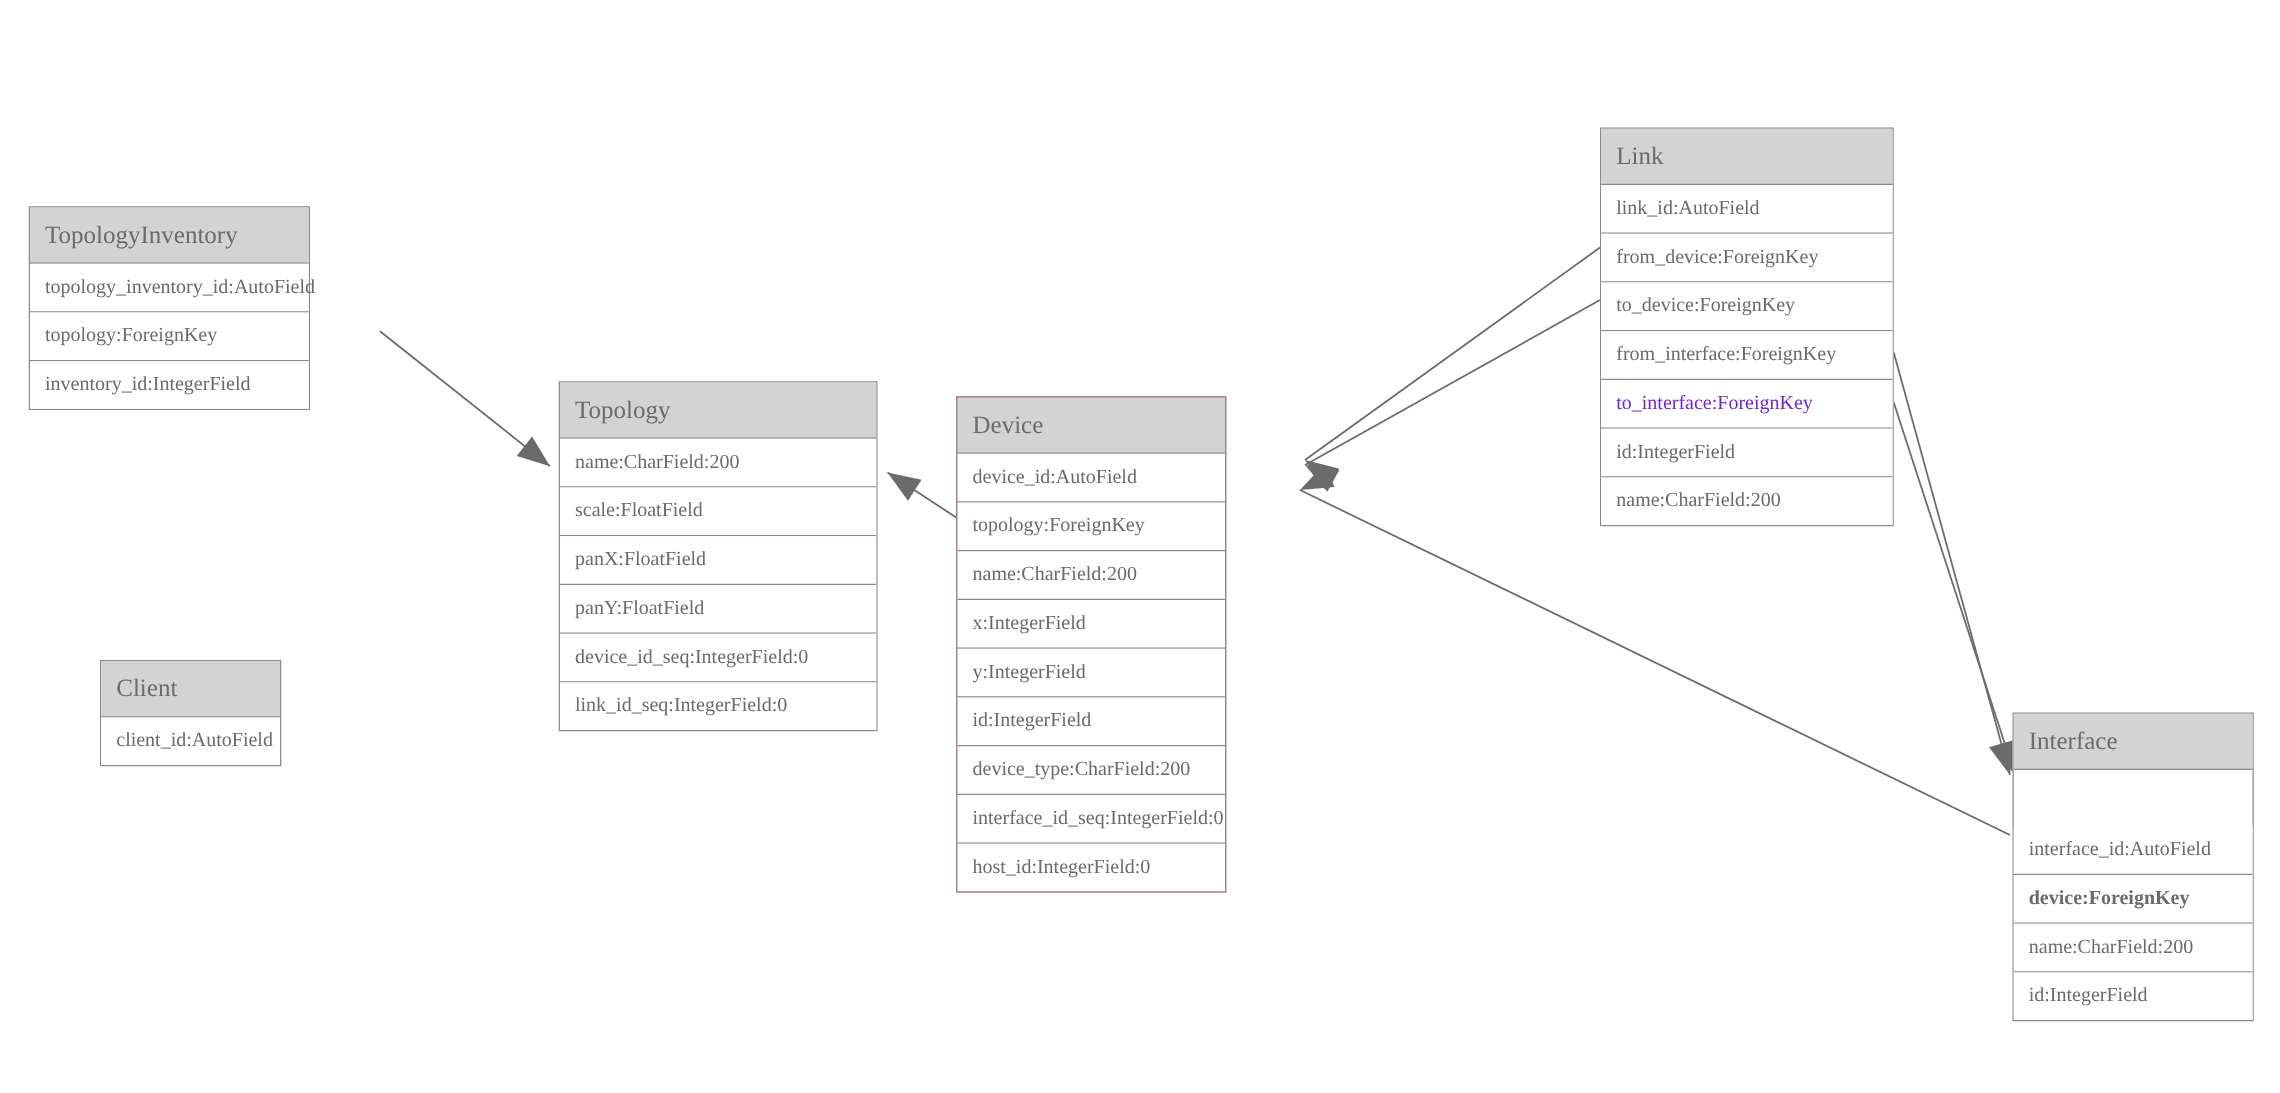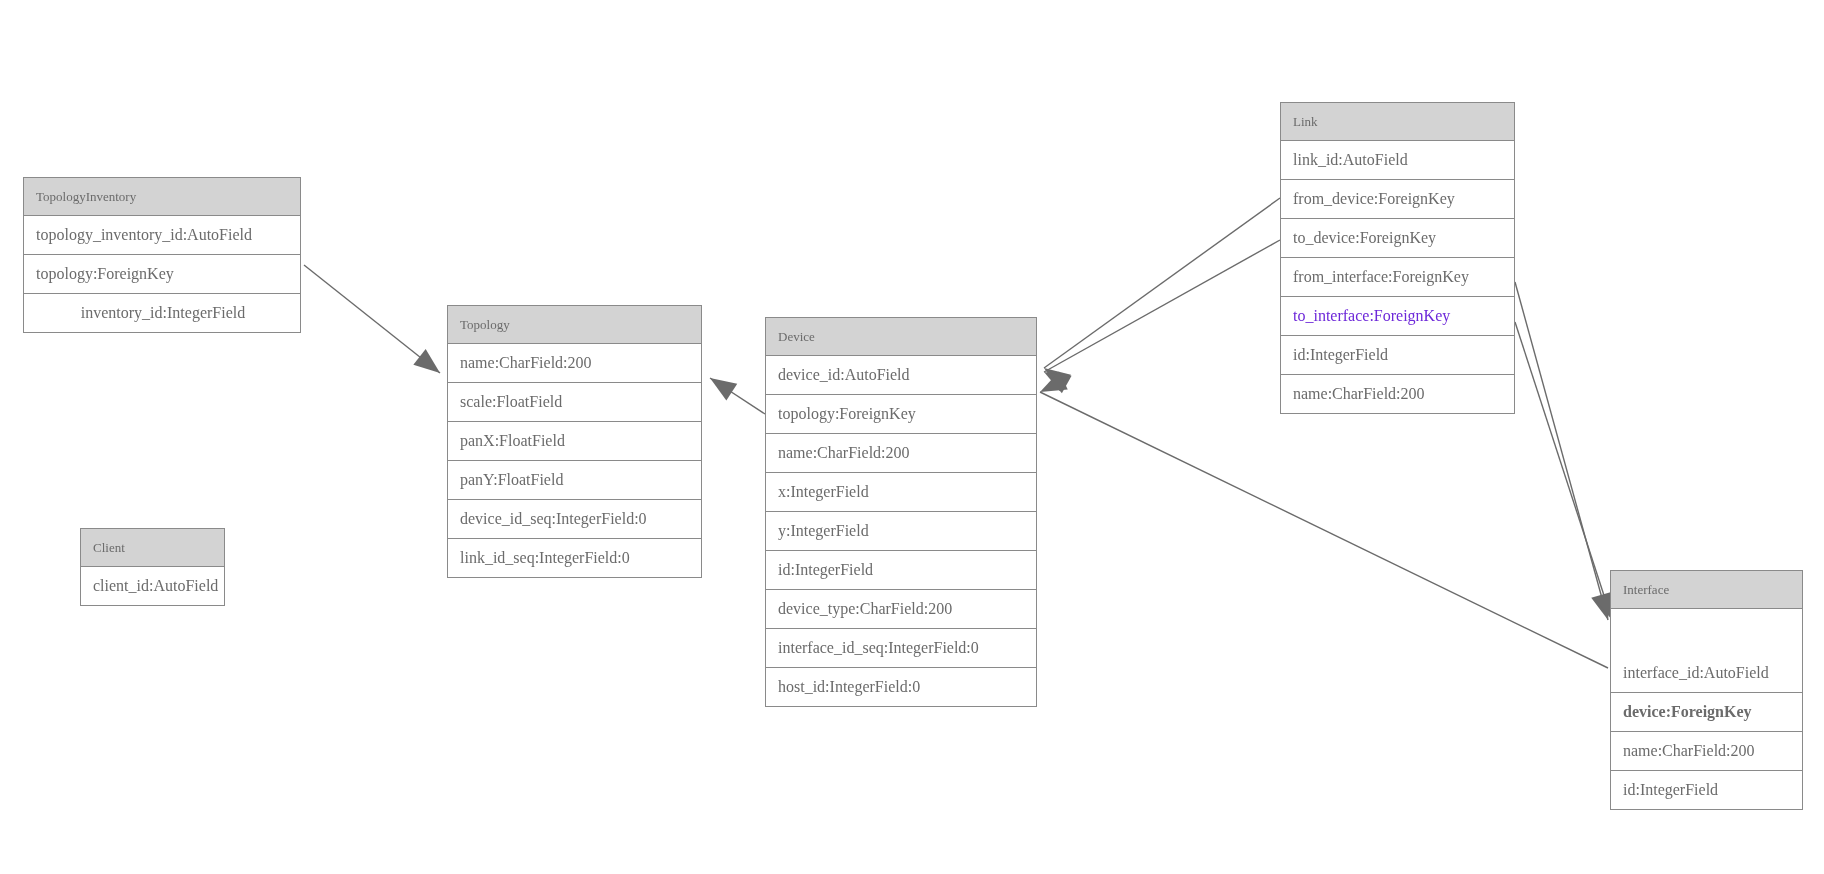--- a/index.html
+++ b/index.html
@@ -14,21 +14,21 @@
     box-sizing:border-box;
     border:1px solid #8a8a8a;
     background:#ffffff;
     z-index:3;
   }
   .entity-header{
     box-sizing:border-box;
     background:#d3d3d3;
     border-bottom:1px solid #8a8a8a;
     color:#6b6b6b;
-    font-size:13px;
+    font-size:20px;
     line-height:1;
     padding:12px 10px 12px 12px;
     white-space:nowrap;
   }
   .entity-field{
     box-sizing:border-box;
     border-bottom:1px solid #8a8a8a;
     color:#6b6b6b;
     font-size:16px;
     line-height:1;
@@ -56,36 +56,36 @@
         <polyline points="1040,392 1608,668" fill="none" stroke="#6b6b6b" stroke-width="1.4"></polyline>
         <polygon points="0,0 -26,-10 -26,10" fill="#6b6b6b" transform="translate(1040,392) rotate(154)"></polygon>
         <polyline points="1515,282 1608,620" fill="none" stroke="#6b6b6b" stroke-width="1.4"></polyline>
         <polygon points="0,0 -26,-10 -26,10" fill="#6b6b6b" transform="translate(1608,620) rotate(74)"></polygon>
         <polyline points="1515,322 1612,620" fill="none" stroke="#6b6b6b" stroke-width="1.4"></polyline>
         <polygon points="0,0 -26,-10 -26,10" fill="#6b6b6b" transform="translate(1612,620) rotate(72)"></polygon>
       </g>
   </svg>
 
   <div id="entities-root">
-      <div class="entity" style="left: 23px; top: 165px; width: 278px; border-color: rgb(138, 138, 138); background: #fef9c3; margin-top: 12px;">
+      <div class="entity" style="left: 23px; top: 165px; width: 225px; border-color: rgb(138, 138, 138); background: #fef9c3;">
         <div class="entity-header" style="background: rgb(211, 211, 211); color: rgb(107, 107, 107); border-color: rgb(138, 138, 138);">TopologyInventory</div>
         <div class="entity-field" style="color: rgb(107, 107, 107); border-color: rgb(138, 138, 138);">topology_inventory_id:AutoField</div>
         <div class="entity-field" style="color: rgb(107, 107, 107); border-color: rgb(138, 138, 138);">topology:ForeignKey</div>
-        <div class="entity-field" style="color: rgb(107, 107, 107); border-color: rgb(138, 138, 138); text-align: center;">inventory_id:IntegerField</div>
+        <div class="entity-field" style="color: rgb(107, 107, 107); border-color: rgb(138, 138, 138);">inventory_id:IntegerField</div>
       </div>
       <div class="entity" style="left: 447px; top: 305px; width: 255px; border-color: rgb(138, 138, 138); background: rgb(255, 255, 255);">
         <div class="entity-header" style="background: rgb(211, 211, 211); color: rgb(107, 107, 107); border-color: rgb(138, 138, 138);">Topology</div>
         <div class="entity-field" style="color: rgb(107, 107, 107); border-color: rgb(138, 138, 138);">name:CharField:200</div>
         <div class="entity-field" style="color: rgb(107, 107, 107); border-color: rgb(138, 138, 138);">scale:FloatField</div>
         <div class="entity-field" style="color: rgb(107, 107, 107); border-color: rgb(138, 138, 138);">panX:FloatField</div>
         <div class="entity-field" style="color: rgb(107, 107, 107); border-color: rgb(138, 138, 138);">panY:FloatField</div>
         <div class="entity-field" style="color: rgb(107, 107, 107); border-color: rgb(138, 138, 138);">device_id_seq:IntegerField:0</div>
         <div class="entity-field" style="color: rgb(107, 107, 107); border-color: rgb(138, 138, 138);">link_id_seq:IntegerField:0</div>
       </div>
-      <div class="entity" style="left: 765px; top: 317px; width: 272px; border-color: rgb(138, 138, 138); background: #ec4899;">
+      <div class="entity" style="left: 765px; top: 317px; width: 216px; border-color: rgb(138, 138, 138); background: #ec4899;">
         <div class="entity-header" style="background: rgb(211, 211, 211); color: rgb(107, 107, 107); border-color: rgb(138, 138, 138);">Device</div>
         <div class="entity-field" style="color: rgb(107, 107, 107); border-color: rgb(138, 138, 138);">device_id:AutoField</div>
         <div class="entity-field" style="color: rgb(107, 107, 107); border-color: rgb(138, 138, 138);">topology:ForeignKey</div>
         <div class="entity-field" style="color: rgb(107, 107, 107); border-color: rgb(138, 138, 138);">name:CharField:200</div>
         <div class="entity-field" style="color: rgb(107, 107, 107); border-color: rgb(138, 138, 138);">x:IntegerField</div>
         <div class="entity-field" style="color: rgb(107, 107, 107); border-color: rgb(138, 138, 138);">y:IntegerField</div>
         <div class="entity-field" style="color: rgb(107, 107, 107); border-color: rgb(138, 138, 138);">id:IntegerField</div>
         <div class="entity-field" style="color: rgb(107, 107, 107); border-color: rgb(138, 138, 138);">device_type:CharField:200</div>
         <div class="entity-field" style="color: rgb(107, 107, 107); border-color: rgb(138, 138, 138);">interface_id_seq:IntegerField:0</div>
         <div class="entity-field" style="color: rgb(107, 107, 107); border-color: rgb(138, 138, 138);">host_id:IntegerField:0</div>

